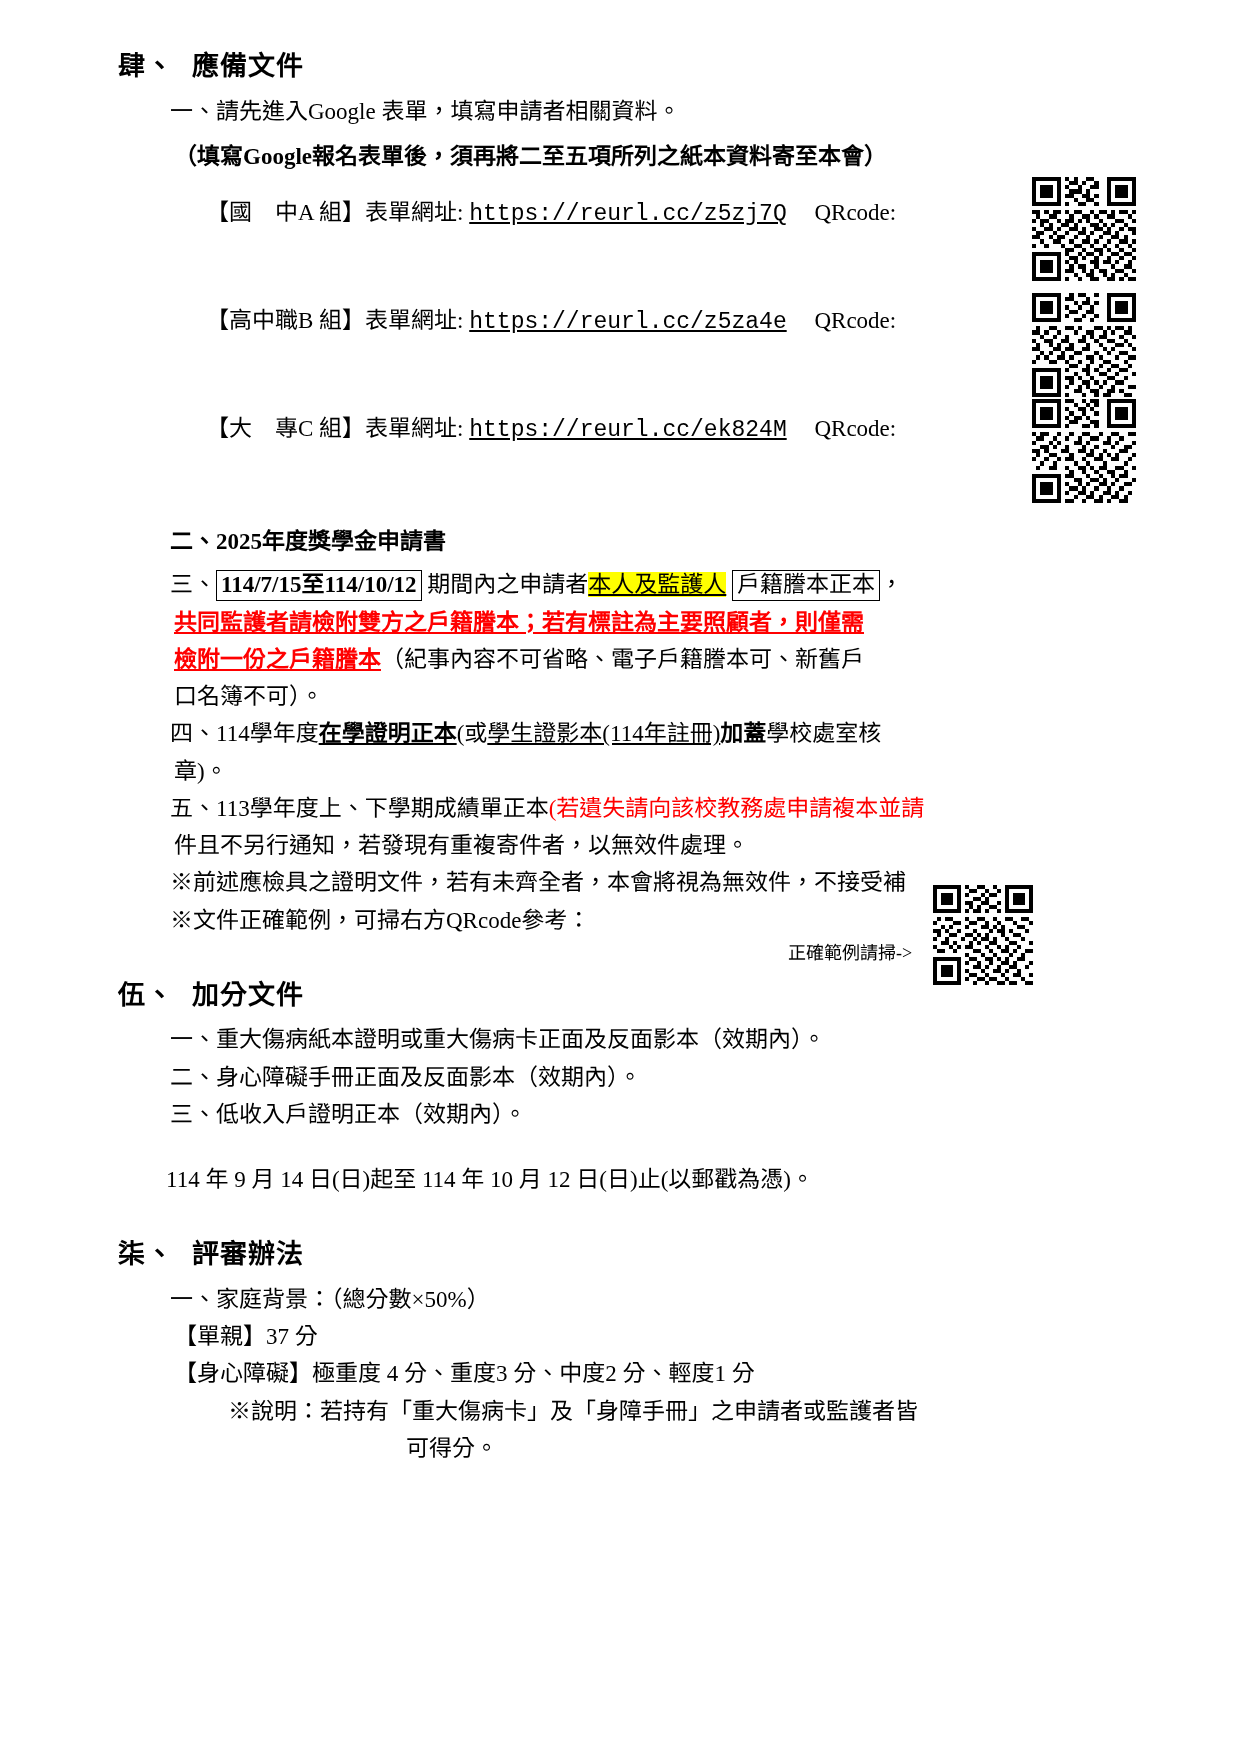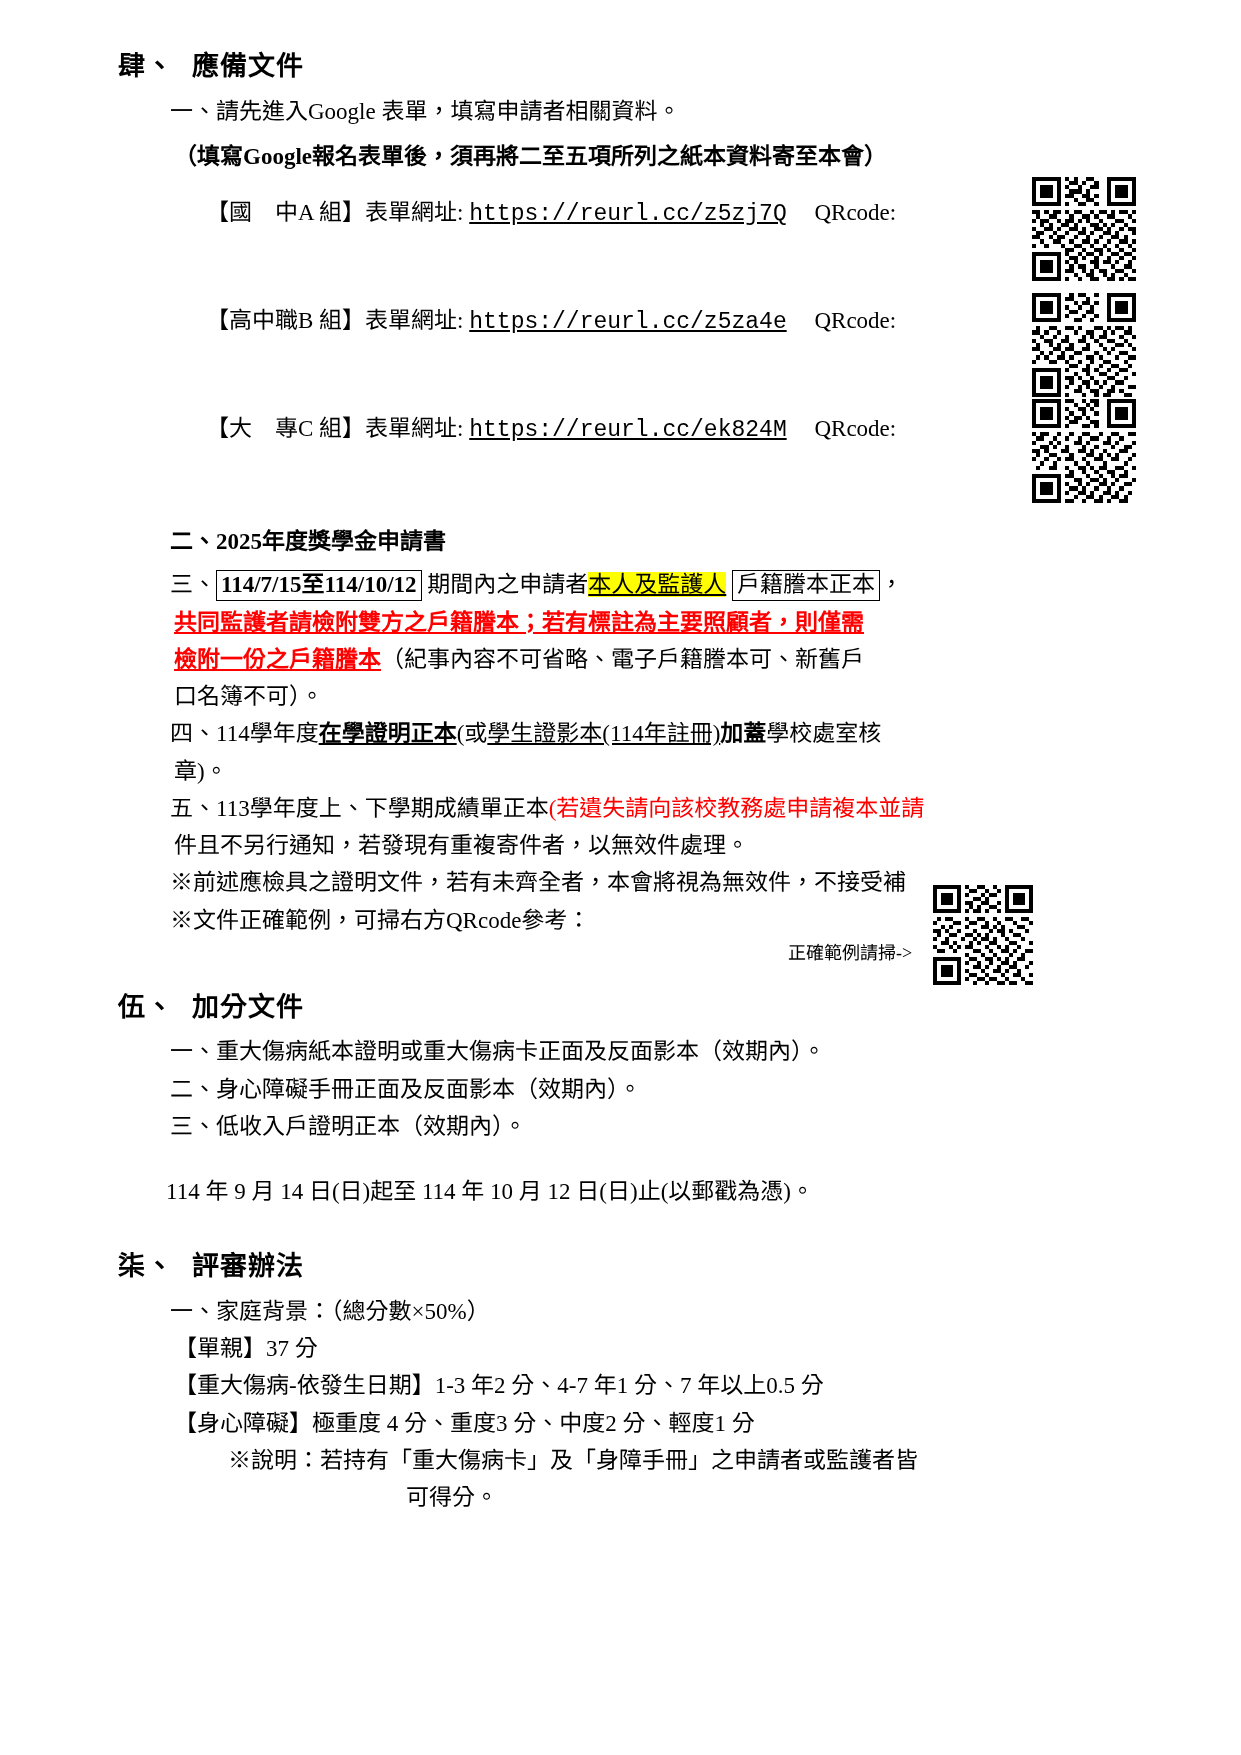--- a/index.html
+++ b/index.html
@@ -624,39 +624,38 @@
     <div class="para lvl1">
       <span>五、113學年度上、下學期成績單正本</span><span class="red">(若遺失請向該校教務處申請複本並請</span>
     </div>
 
     <div class="para lvl2">件且不另行通知，若發現有重複寄件者，以無效件處理。</div>
     <div class="para lvl1">※前述應檢具之證明文件，若有未齊全者，本會將視為無效件，不接受補</div>
     <div class="para lvl1">※文件正確範例，可掃右方QRcode參考：</div>
 
     <div class="sp-lg"></div>
 
-    <div class="sec-head" style="margin-top:14px;">
+    <div class="sec-head" style="margin-top:2px;">
       <span class="num">伍、</span><span>加分文件</span>
     </div>
     <div class="para lvl1">一、重大傷病紙本證明或重大傷病卡正面及反面影本（效期內）。</div>
     <div class="para lvl1">二、身心障礙手冊正面及反面影本（效期內）。</div>
     <div class="para lvl1">三、低收入戶證明正本（效期內）。</div>
 
     <div class="sp-md"></div>
 
     <div class="para" style="margin-left:48px; margin-top:6px;">114 年 9 月 14 日(日)起至 114 年 10 月 12 日(日)止(以郵戳為憑)。</div>
 
     <div class="sp-md"></div>
 
     <div class="sec-head" style="margin-top:14px;">
       <span class="num">柒、</span><span>評審辦法</span>
     </div>
     <div class="para lvl1">一、家庭背景：（總分數×50%）</div>
     <div class="para lvl2">【單親】37 分</div>
-    <div class="para lvl2">【重大傷病-依發生日期】1-3 年2 分、4-7 年1 分、7 年以上0.5 分</div>
     <div class="para lvl2">【身心障礙】極重度 4 分、重度3 分、中度2 分、輕度1 分</div>
     <div class="para lvl2" style="margin-left:110px;">※說明：若持有「重大傷病卡」及「身障手冊」之申請者或監護者皆</div>
     <div class="para" style="margin-left:288px;">可得分。</div>
 
   </div>
 
   <div class="note-qr">
     <svg class="qr-img" viewBox="0 0 25 25" shape-rendering="crispEdges">
       <rect width="25" height="25" fill="#fff"></rect>
       <g fill="#000">

